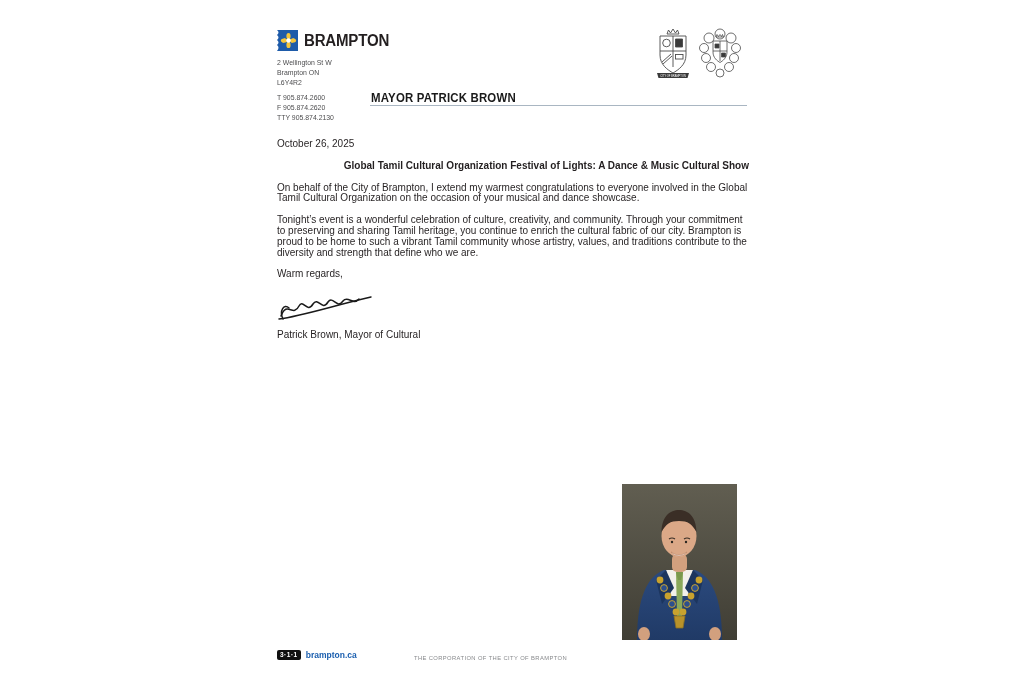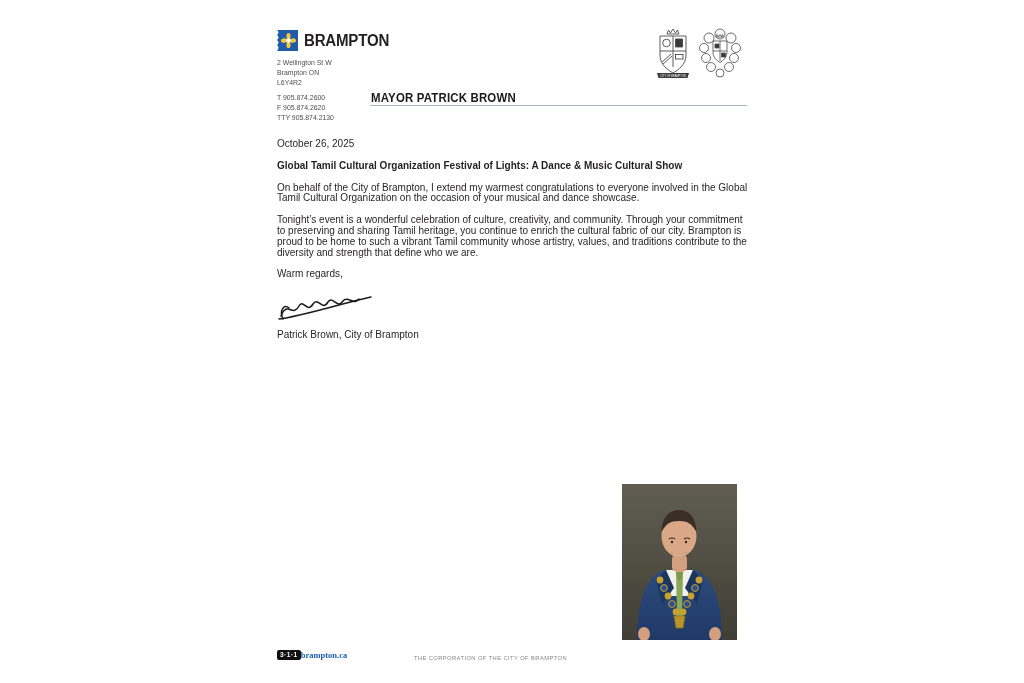--- a/index.html
+++ b/index.html
@@ -16,33 +16,33 @@
   .office-title{position:absolute;left:371px;top:90px;font-size:13px;font-weight:bold;color:#1a1a1a;
                 transform:scaleX(0.88);transform-origin:left center;letter-spacing:0.2px;white-space:nowrap;}
   .header-rule{position:absolute;left:370px;top:105px;width:377px;height:1px;background:#a9b6c2;}
   .crest{position:absolute;top:27px;}
   .crest-left{left:653px;}
   .crest-right{left:698px;}
 
   
   .letter-body{position:absolute;left:277px;top:139px;width:472px;font-size:10px;line-height:10.8px;}
   .blk{margin:0 0 11px 0;}
-  .subject{font-weight:bold;}
+  .subject{font-weight:bold;text-align:right;}
   .closing{}
   .signature-wrap{height:34px;}
   .signatory{margin-top:5px;}
 
   
   .portrait{position:absolute;left:622px;top:484px;width:115px;height:156px;display:block;}
 
   
   .footer-left{position:absolute;left:277px;top:650px;display:flex;align-items:center;}
   .badge-311{background:#101010;color:#ffffff;font-size:6.5px;font-weight:bold;
              padding:1px 3px;border-radius:2px;letter-spacing:0.5px;line-height:8px;}
-  .website{font-size:8.5px;font-weight:bold;color:#1b5faf;text-decoration:none;font-family:Liberation Serif, serif;}
+  .website{font-size:8.5px;font-weight:bold;color:#1b5faf;margin-left:5px;text-decoration:none;}
   .footer-right{position:absolute;right:278px;top:655px;font-size:5.8px;color:#87898c;
                 letter-spacing:0.4px;text-align:right;}
 </style>
 </head>
 <body>
 
 <div class="page">
 
   <div class="logo-row">
     <svg class="logo-flag" viewBox="0 0 21 21">
@@ -122,21 +122,21 @@
     <div class="signature-wrap">
       <svg width="100" height="32" viewBox="0 0 100 32">
         <g stroke="#1a1a1a" stroke-width="1.5" fill="none" stroke-linecap="round">
           <path d="M4,25 C10,9 16,27 22,15 C26,7 30,23 36,13 C41,5 45,21 51,11 C56,4 60,19 66,10 C71,4 76,15 82,8"></path>
           <path d="M2,28 C25,25 55,15 94,6"></path>
           <path d="M6,28 C2,20 7,12 12,17"></path>
         </g>
       </svg>
     </div>
 
-    <div class="signatory">Patrick Brown, City of Brampton</div>
+    <div class="signatory">Patrick Brown, Mayor of Cultural</div>
   </div>
 
   <svg class="portrait" viewBox="0 0 115 156">
     <defs>
       <linearGradient id="bgGrad" x1="0" y1="0" x2="0" y2="1">
         <stop offset="0" stop-color="#615e51"></stop>
         <stop offset="1" stop-color="#403e35"></stop>
       </linearGradient>
       <linearGradient id="suitGrad" x1="0" y1="0" x2="0" y2="1">
         <stop offset="0" stop-color="#2b4a7e"></stop>

